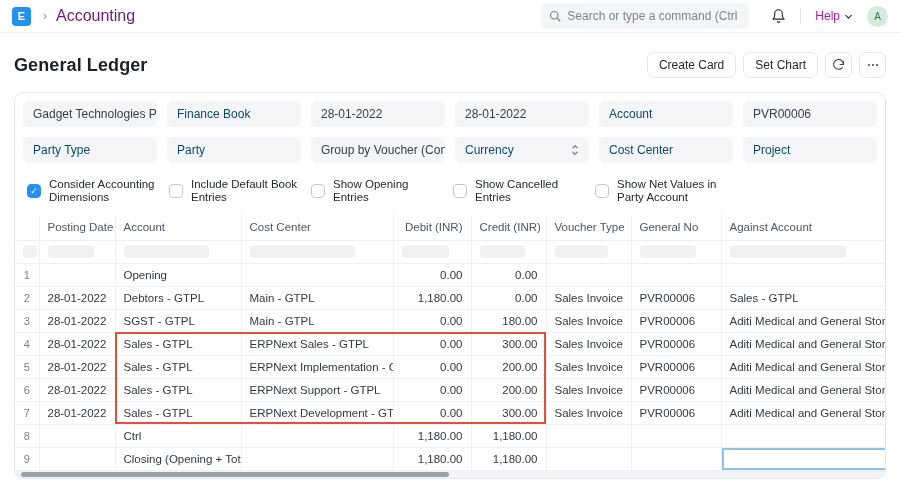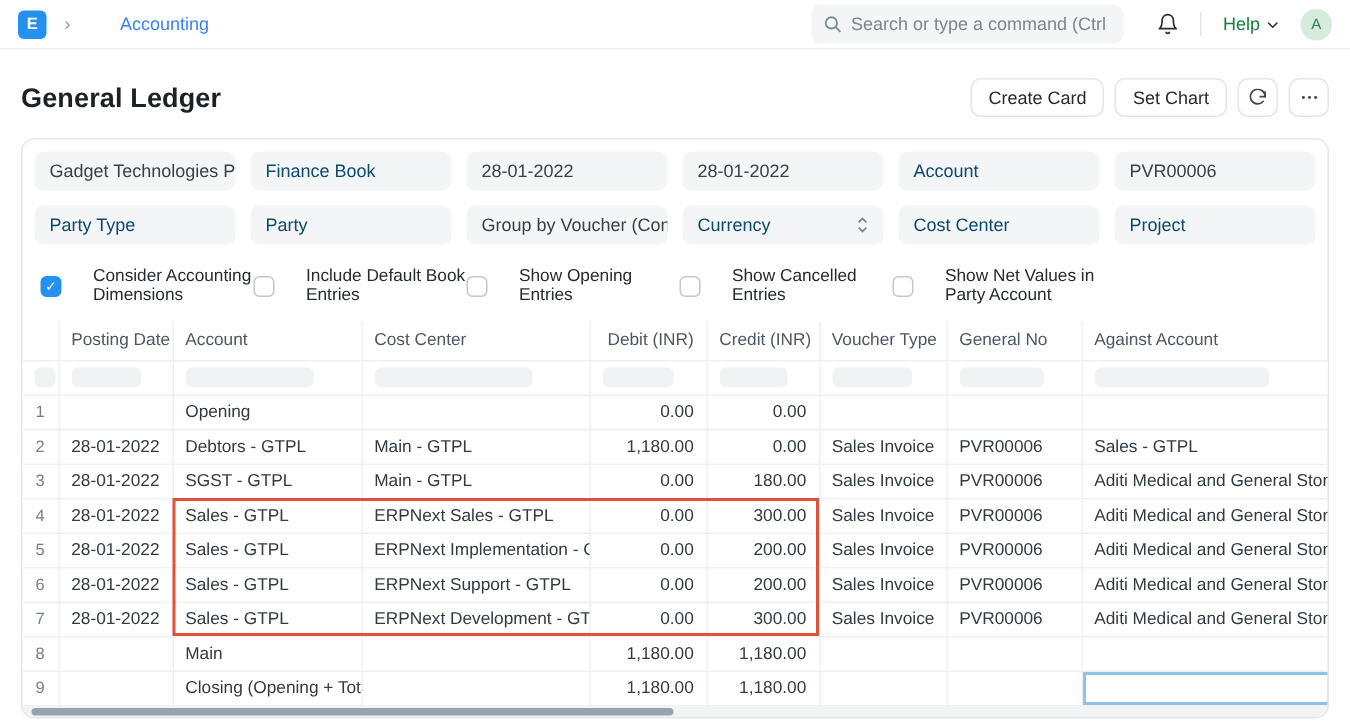--- a/index.html
+++ b/index.html
@@ -12,35 +12,35 @@
   .navbar {
     height: 33px; display: flex; align-items: center;
     padding: 0 12px; border-bottom: 1px solid #edf0f2; background: #fff;
   }
   .logo {
     width: 19px; height: 19px; border-radius: 4px; background: #2490ef;
     color: #fff; font-weight: bold; font-size: 11px;
     display: flex; align-items: center; justify-content: center;
   }
   .crumb-sep { color: #8d99a2; margin: 0 9px 0 12px; font-size: 12px; }
-  .crumb { font-size: 12px; color: #3b82f6; margin-left: 24px; }
+  .crumb { font-size: 16px; color: #701a75; }
   .nav-right { margin-left: auto; display: flex; align-items: center; }
   .searchbox {
     position: relative; width: 208px; height: 26px; background: #f3f5f6;
     border-radius: 6px; display: flex; align-items: center; padding: 0 8px;
   }
   .searchbox svg { flex: 0 0 auto; }
   .searchbox input {
     border: 0; outline: 0; background: transparent; width: 100%;
     font: 12px "Liberation Sans", sans-serif; color: #4c5761; margin-left: 6px;
   }
   .searchbox input::placeholder { color: #7c8691; opacity: 1; }
   .bell { margin-left: 22px; display: flex; align-items: center; }
   .nav-divider { width: 1px; height: 16px; background: #e2e6e9; margin: 0 14px; }
-  .help { display: flex; align-items: center; color: #15803d; font-size: 12px; cursor: pointer; }
+  .help { display: flex; align-items: center; color: #a21caf; font-size: 12px; cursor: pointer; }
   .chev-down { margin-left: 4px; }
   .avatar {
     width: 21px; height: 21px; border-radius: 50%; background: #d5ebdc;
     color: #317a52; font-size: 10px; font-weight: 500; margin-left: 14px;
     display: flex; align-items: center; justify-content: center;
   }
   
   .page-wrap { padding: 0 14px; }
   .titlebar { display: flex; align-items: center; margin-top: 19px; }
   .page-title { font-size: 18px; font-weight: 700; color: #1c2126; letter-spacing: .1px; }
@@ -61,21 +61,21 @@
   .filter-input {
     height: 26px; background: #f4f5f6; border-radius: 6px; padding: 0 10px;
     display: flex; align-items: center; font-size: 12px; color: #0c4a6e;
     white-space: nowrap; overflow: hidden; cursor: text;
   }
   .filter-input.filled { color: #383f46; }
   .filter-input .sel-arrows { margin-left: auto; display: flex; }
   
   .checkbox-row { display: flex; padding: 5px 8px 10px 12px; }
   .cb-item { display: flex; align-items: center; width: 142px; flex: 0 0 auto; cursor: pointer; }
-  .cb-item .lbl { margin-left: 21px; line-height: 13px; font-size: 11.5px; color: #242a30; max-width: 112px; }
+  .cb-item .lbl { margin-left: 8px; line-height: 13px; font-size: 11.5px; color: #242a30; max-width: 112px; }
   .cb-box {
     width: 14px; height: 14px; border-radius: 4px; flex: 0 0 auto;
     border: 1px solid #c0c7cd; background: #fff;
   }
   .cb-box.checked {
     border-color: #2490ef; background: #2490ef; color: #fff;
     display: flex; align-items: center; justify-content: center;
     font-size: 9px; font-weight: bold;
   }
   
@@ -360,21 +360,21 @@
               <td>ERPNext Development - GTPL</td>
               <td class="num">0.00</td>
               <td class="num">300.00</td>
               <td>Sales Invoice</td>
               <td>PVR00006</td>
               <td>Aditi Medical and General Stores</td>
             </tr>
             <tr>
               <td class="rowno">8</td>
               <td></td>
-              <td>Main</td>
+              <td>Ctrl</td>
               <td></td>
               <td class="num">1,180.00</td>
               <td class="num">1,180.00</td>
               <td></td>
               <td></td>
               <td></td>
             </tr>
             <tr>
               <td class="rowno">9</td>
               <td></td>

